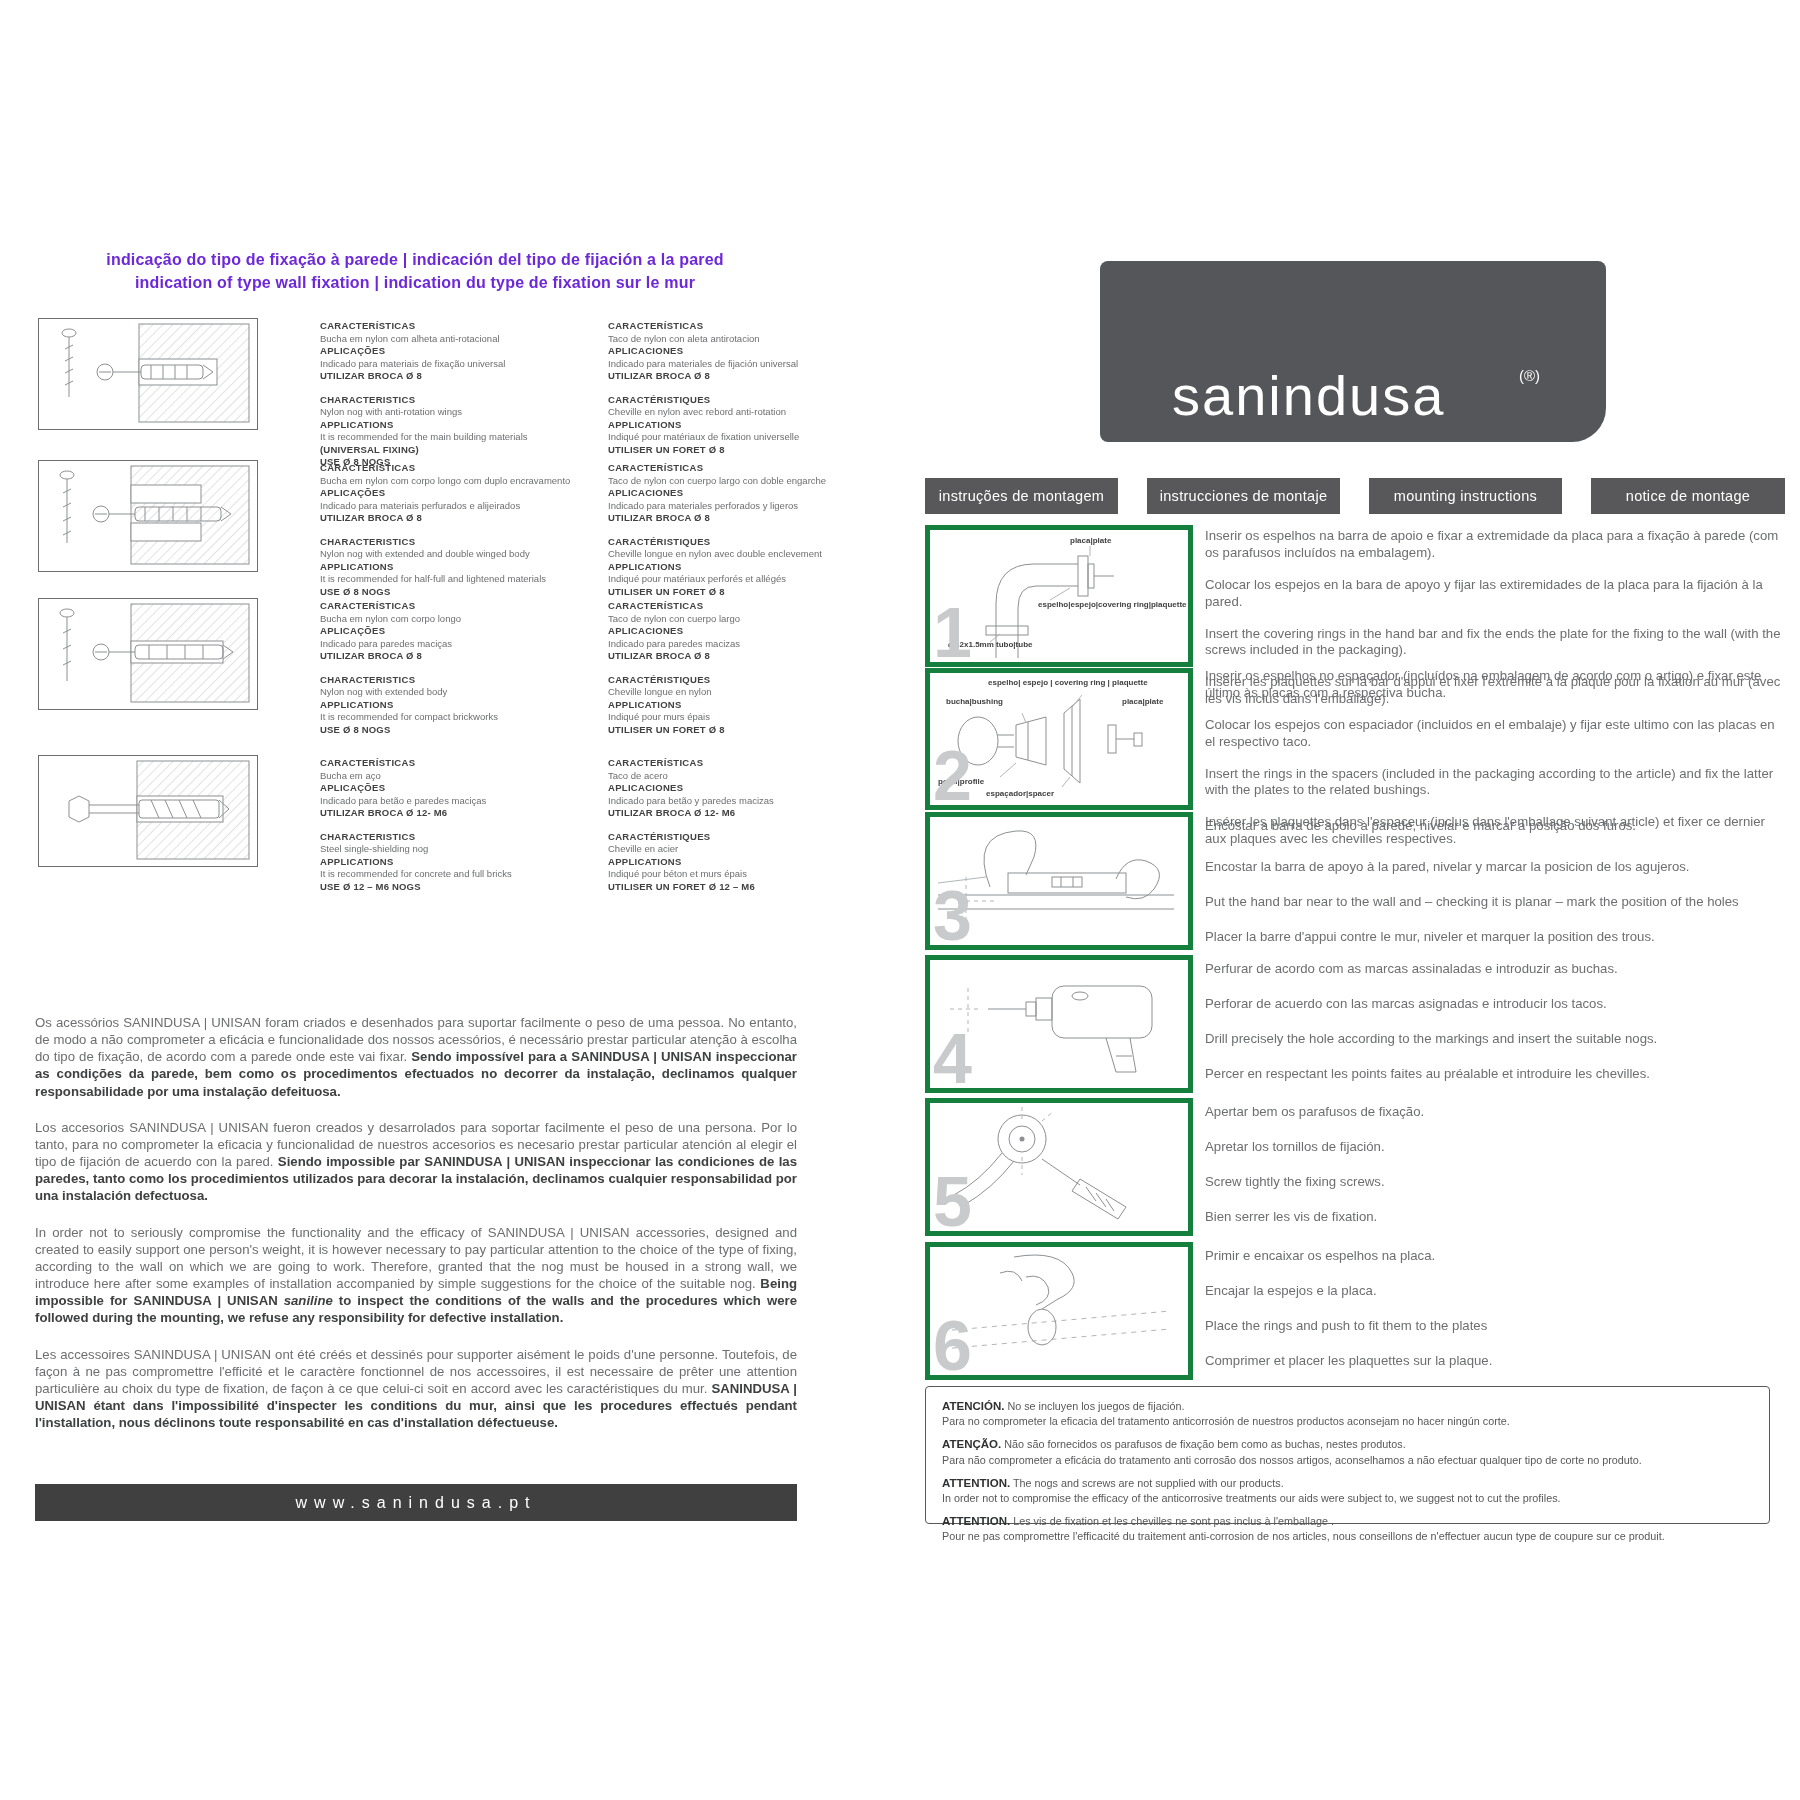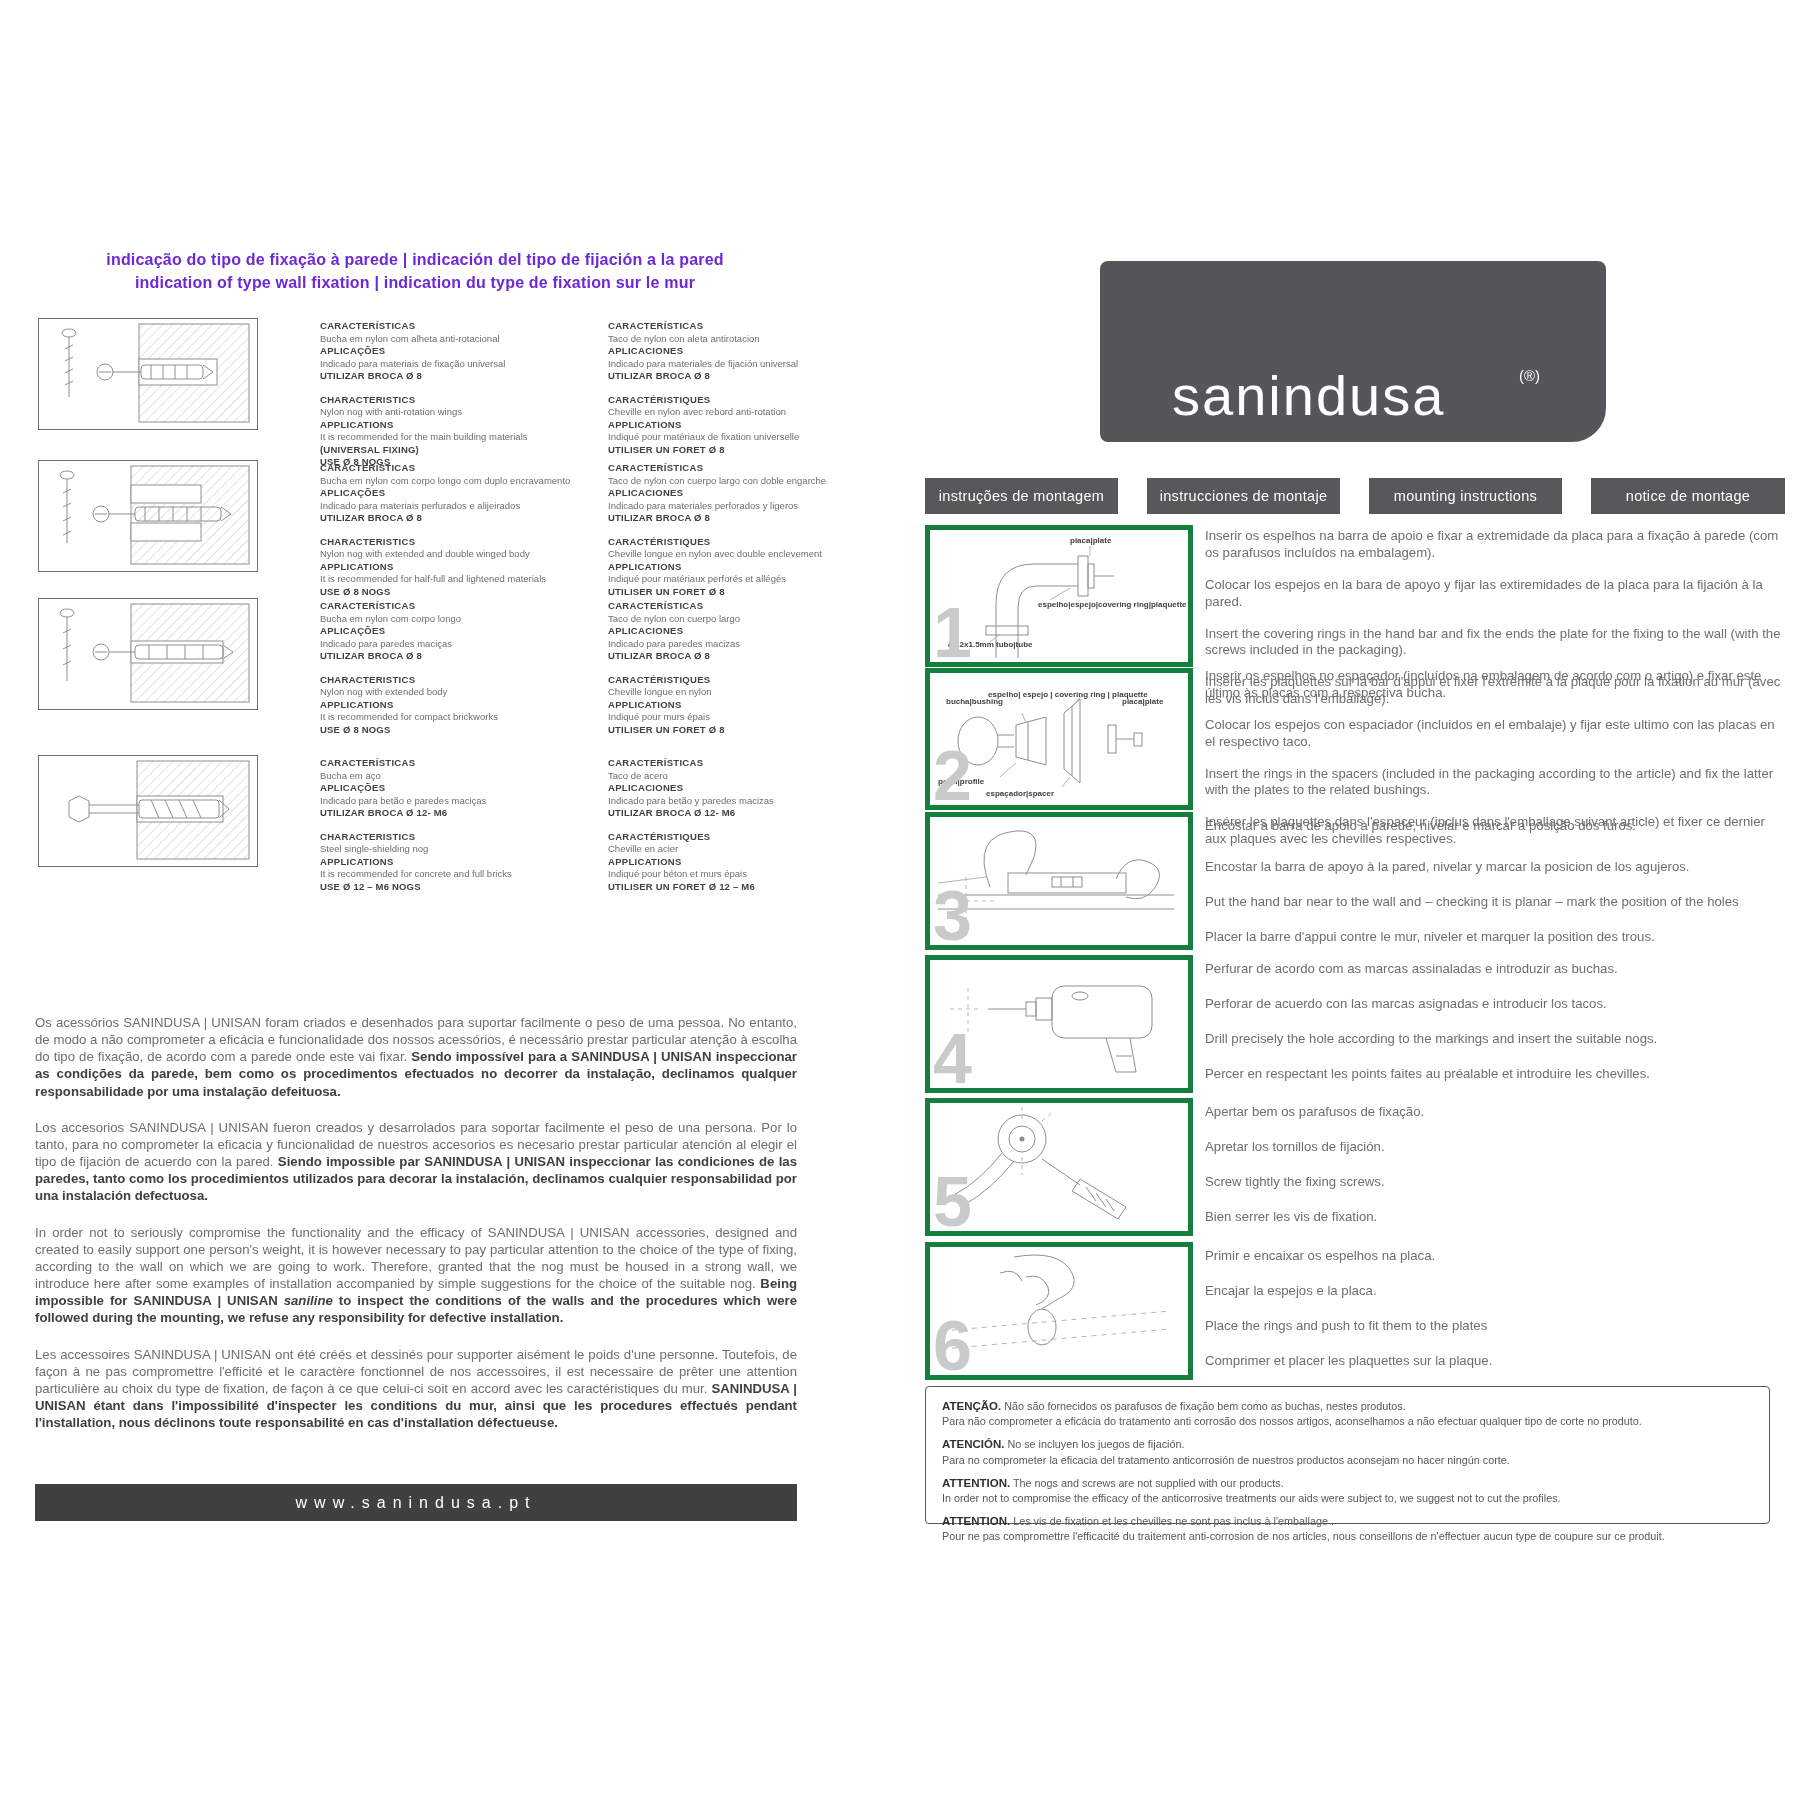--- a/index.html
+++ b/index.html
@@ -356,21 +356,21 @@
       <path class="sk" d="M134,40 L150,26 L150,110 L134,96 Z"></path>
       <line class="sk" x1="142" y1="33" x2="142" y2="103"></line>
       <rect class="sk" x="178" y="52" width="8" height="28"></rect>
       <line class="sk" x1="186" y1="66" x2="204" y2="66"></line>
       <rect class="sk" x="204" y="60" width="8" height="13"></rect>
       <line class="skl" x1="152" y1="22" x2="142" y2="34"></line>
       <line class="skl" x1="92" y1="40" x2="96" y2="50"></line>
       <line class="skl" x1="140" y1="104" x2="132" y2="114"></line>
       <line class="skl" x1="70" y1="104" x2="86" y2="90"></line>
     </svg>
-    <span class="ill-label" style="left:44px;top:17px;padding-left:14px;">espelho| espejo | covering ring | plaquette</span>
+    <span class="ill-label" style="left:44px;top:5px;padding-left:14px;">espelho| espejo | covering ring | plaquette</span>
     <span class="ill-label" style="left:16px;top:24px;">bucha|bushing</span>
     <span class="ill-label" style="left:192px;top:24px;">placa|plate</span>
     <span class="ill-label" style="left:8px;top:104px;">perfil|profile</span>
     <span class="ill-label" style="left:56px;top:116px;">espaçador|spacer</span>
     <div class="step-num">2</div>
   </div>
   <div class="step-text" style="top:668px;">
     <p>Inserir os espelhos no espaçador (incluídos na embalagem de acordo com o artigo) e fixar este último às placas com a respectiva bucha.</p>
     <p>Colocar los espejos con espaciador (incluidos en el embalaje) y fijar este ultimo con las placas en el respectivo taco.</p>
     <p>Insert the rings in the spacers (included in the packaging according to the article) and fix the latter with the plates to the related bushings.</p>
@@ -459,19 +459,19 @@
     <div class="step-num">6</div>
   </div>
   <div class="step-text" style="top:1248px;">
     <p style="margin-bottom:18px;">Primir e encaixar os espelhos na placa.</p>
     <p style="margin-bottom:18px;">Encajar la espejos e la placa.</p>
     <p style="margin-bottom:18px;">Place the rings and push to fit them to the plates</p>
     <p>Comprimer et placer les plaquettes sur la plaque.</p>
   </div>
 
   <div class="att-box">
+    <p><b>ATENCIÓN.</b><span> No se incluyen los juegos de fijación.</span><br><span>Para no comprometer la eficacia del tratamento anticorrosión de nuestros productos aconsejam no hacer ningún corte.</span></p>
     <p><b>ATENÇÃO.</b><span> Não são fornecidos os parafusos de fixação bem como as buchas, nestes produtos.</span><br><span>Para não comprometer a eficácia do tratamento anti corrosão dos nossos artigos, aconselhamos a não efectuar qualquer tipo de corte no produto.</span></p>
-    <p><b>ATENCIÓN.</b><span> No se incluyen los juegos de fijación.</span><br><span>Para no comprometer la eficacia del tratamento anticorrosión de nuestros productos aconsejam no hacer ningún corte.</span></p>
     <p><b>ATTENTION.</b><span> The nogs and screws are not supplied with our products.</span><br><span>In order not to compromise the efficacy of the anticorrosive treatments our aids were subject to, we suggest not to cut the profiles.</span></p>
     <p><b>ATTENTION.</b><span> Les vis de fixation et les chevilles ne sont pas inclus à l'emballage .</span><br><span>Pour ne pas compromettre l'efficacité du traitement anti-corrosion de nos articles, nous conseillons de n'effectuer aucun type de coupure sur ce produit.</span></p>
   </div>
 
 </div>
 
 </body></html>

